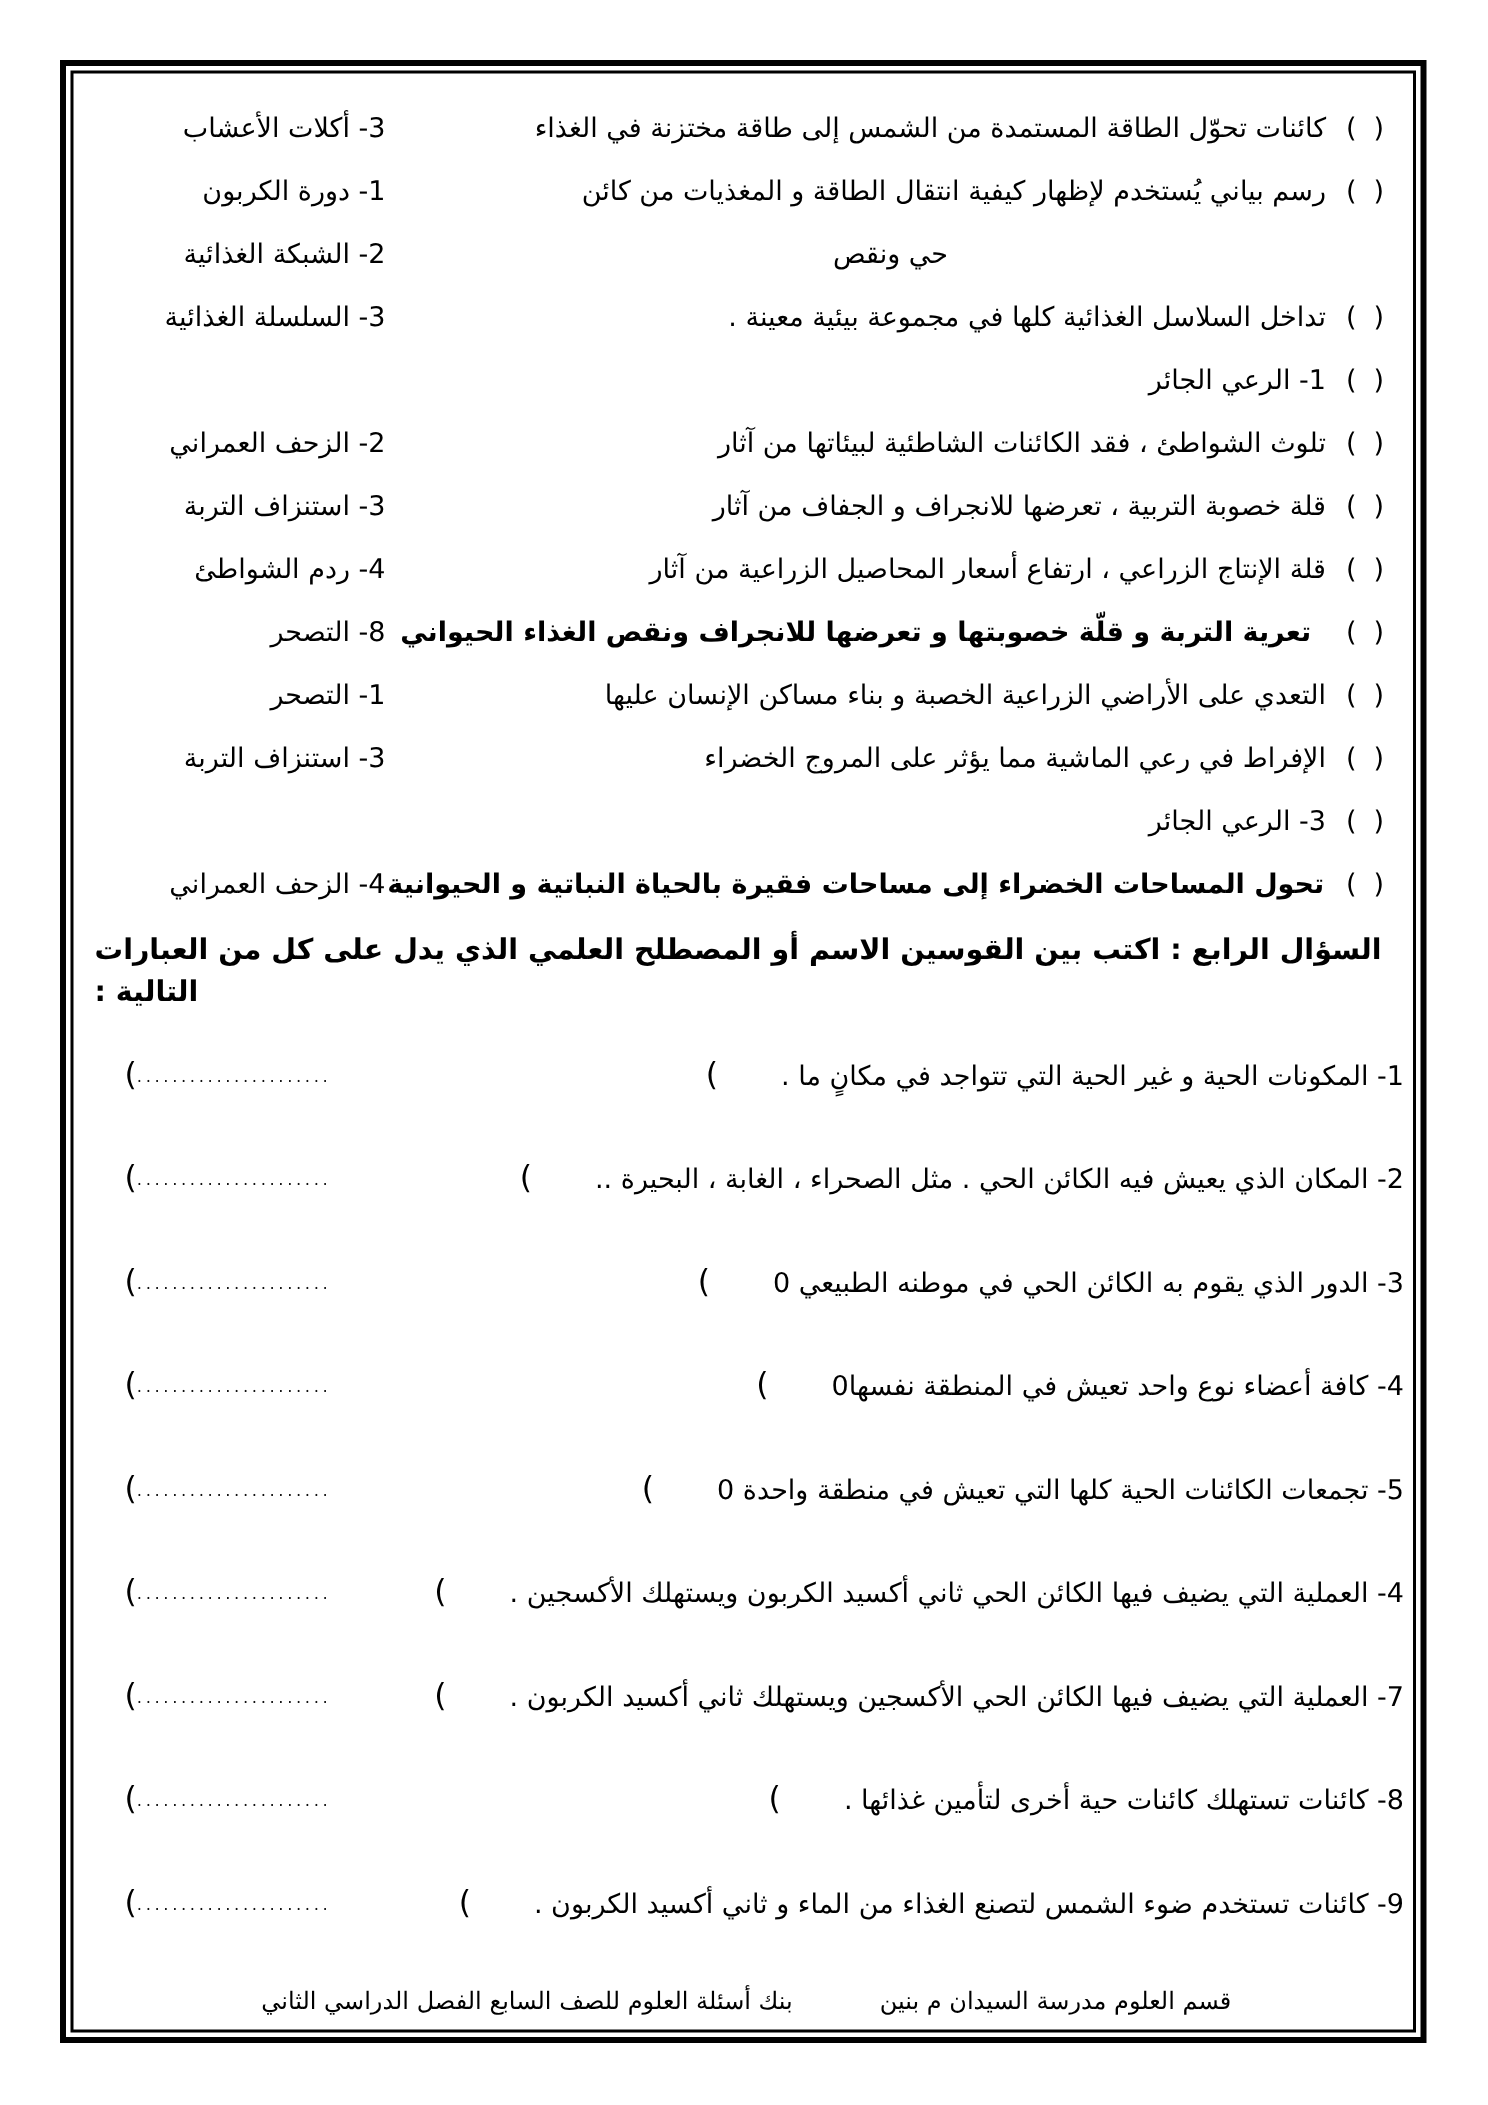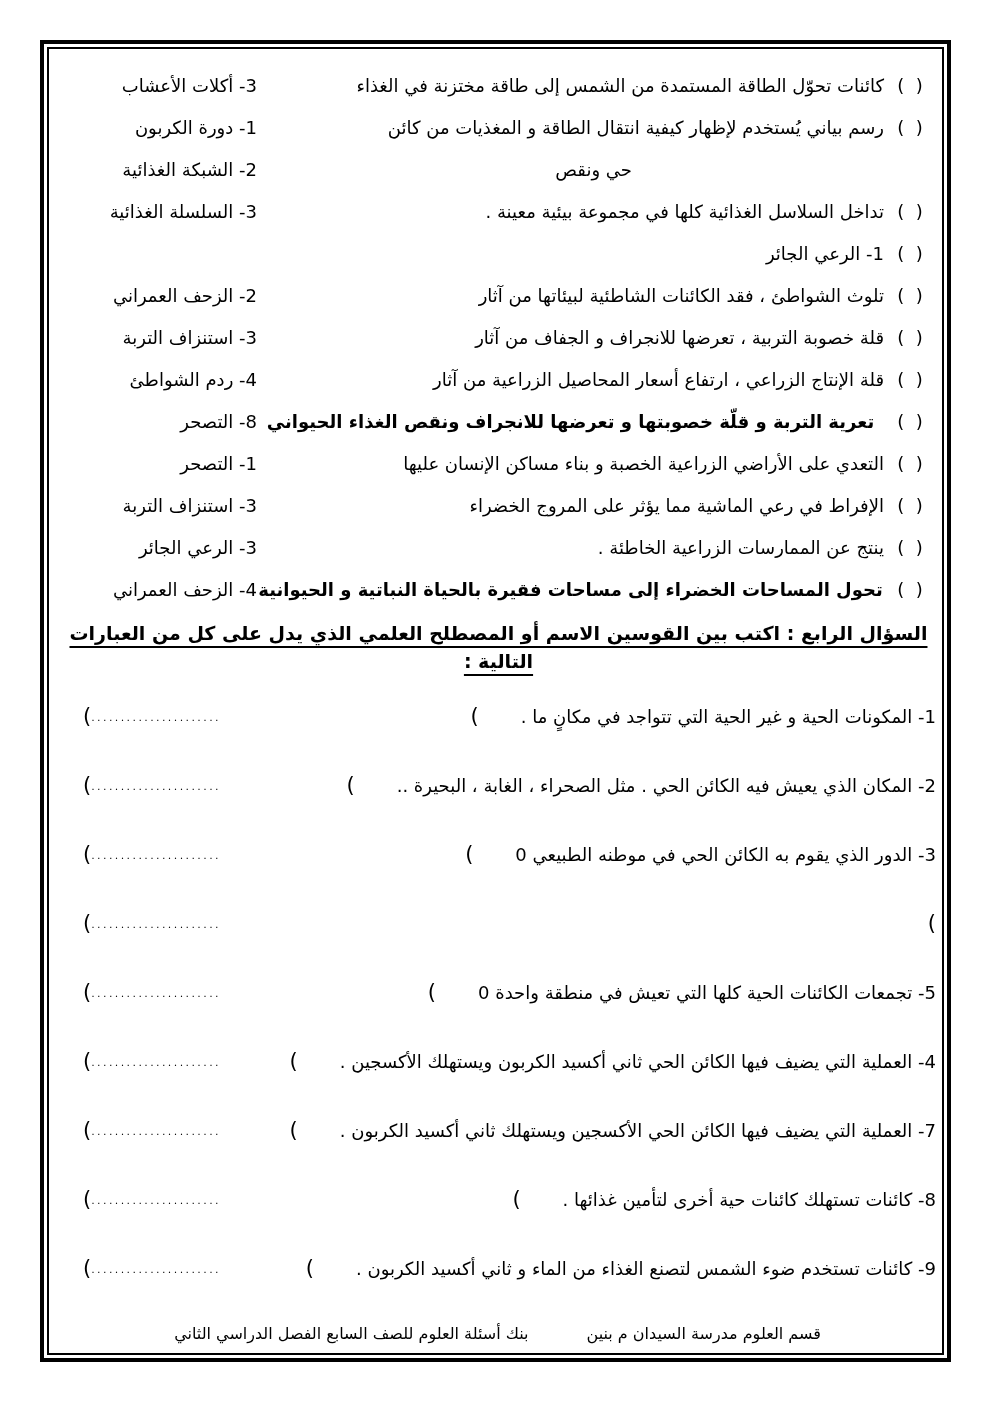--- a/index.html
+++ b/index.html
@@ -19,22 +19,22 @@
   .m-row{display:flex;align-items:baseline;font-size:18px;line-height:26px;margin-bottom:16px;}
   .m-row.gap{margin-top:14px;}
   .m-paren{flex:none;width:52px;text-align:center;white-space:pre;font-size:18px;}
   .m-text{flex:1;text-align:right;}
   .m-row.cont .m-text{padding-right:252px;}
   .m-row.bold .m-text{font-weight:bold;text-align:center;}
   .m-option{flex:none;width:198px;text-align:right;}
   
   .q4-header{
     font-size:19px;font-weight:bold;line-height:28px;
-    text-decoration:underline;text-underline-offset:6px;text-decoration-thickness:1.5px;
-    margin:10px 2px 28px 4px;text-align:center;
+    text-underline-offset:6px;text-decoration-thickness:1.5px;
+    margin:10px 2px 28px 4px;text-align:left;
   }
   
   .q-row{display:flex;align-items:baseline;font-size:18px;line-height:26px;margin-bottom:41px;}
   .q-text{flex:none;margin-left:42px;}
   .q-paren{flex:none;font-size:21px;direction:ltr;unicode-bidi:isolate;}
   .q-fill{flex:1;}
   .q-blank{flex:none;direction:ltr;unicode-bidi:isolate;margin-left:24px;white-space:nowrap;}
   .q-blank .bp{font-size:21px;}
   .q-blank .bd{font-size:11px;letter-spacing:2.4px;vertical-align:2px;color:#111;}
   
@@ -99,21 +99,20 @@
           <span class="m-text">التعدي على الأراضي الزراعية الخصبة و بناء مساكن الإنسان عليها</span>
           <span class="m-option">1- التصحر</span>
         </div>
         <div class="m-row">
           <span class="m-paren">(  )</span>
           <span class="m-text">الإفراط في رعي الماشية مما يؤثر على المروج الخضراء</span>
           <span class="m-option">3- استنزاف التربة</span>
         </div>
         <div class="m-row">
           <span class="m-paren">(  )</span>
-          <span class="m-text">ينتج عن الممارسات الزراعية الخاطئة .</span>
           <span class="m-option">3- الرعي الجائر</span>
         </div>
         <div class="m-row bold">
           <span class="m-paren">(  )</span>
           <span class="m-text">تحول المساحات الخضراء إلى مساحات فقيرة بالحياة النباتية و الحيوانية</span>
           <span class="m-option">4- الزحف العمراني</span>
         </div>
       </section>
 
     <div class="q4-header">السؤال الرابع : اكتب بين القوسين الاسم أو المصطلح العلمي الذي يدل على كل من العبارات التالية :</div>
@@ -131,20 +130,21 @@
           <span class="q-fill"></span>
           <span class="q-blank"><span class="bp">(</span><span class="bd">......................</span></span>
         </div>
         <div class="q-row">
           <span class="q-text">3- الدور الذي يقوم به الكائن الحي في موطنه الطبيعي 0</span>
           <span class="q-paren">(</span>
           <span class="q-fill"></span>
           <span class="q-blank"><span class="bp">(</span><span class="bd">......................</span></span>
         </div>
         <div class="q-row">
+          <span class="q-text">4- كافة أعضاء نوع واحد تعيش في المنطقة نفسها0</span>
           <span class="q-paren">(</span>
           <span class="q-fill"></span>
           <span class="q-blank"><span class="bp">(</span><span class="bd">......................</span></span>
         </div>
         <div class="q-row">
           <span class="q-text">5- تجمعات الكائنات الحية كلها التي تعيش في منطقة واحدة 0</span>
           <span class="q-paren">(</span>
           <span class="q-fill"></span>
           <span class="q-blank"><span class="bp">(</span><span class="bd">......................</span></span>
         </div>

